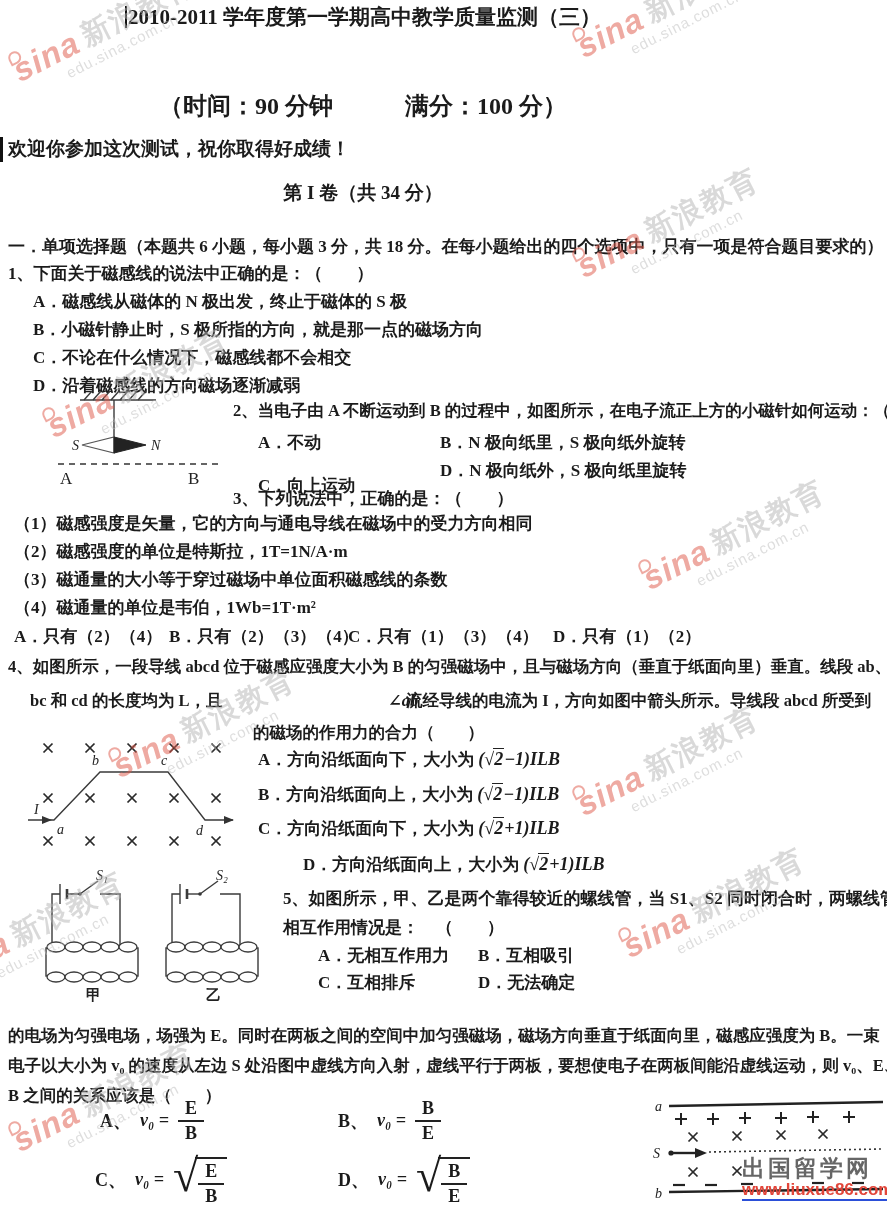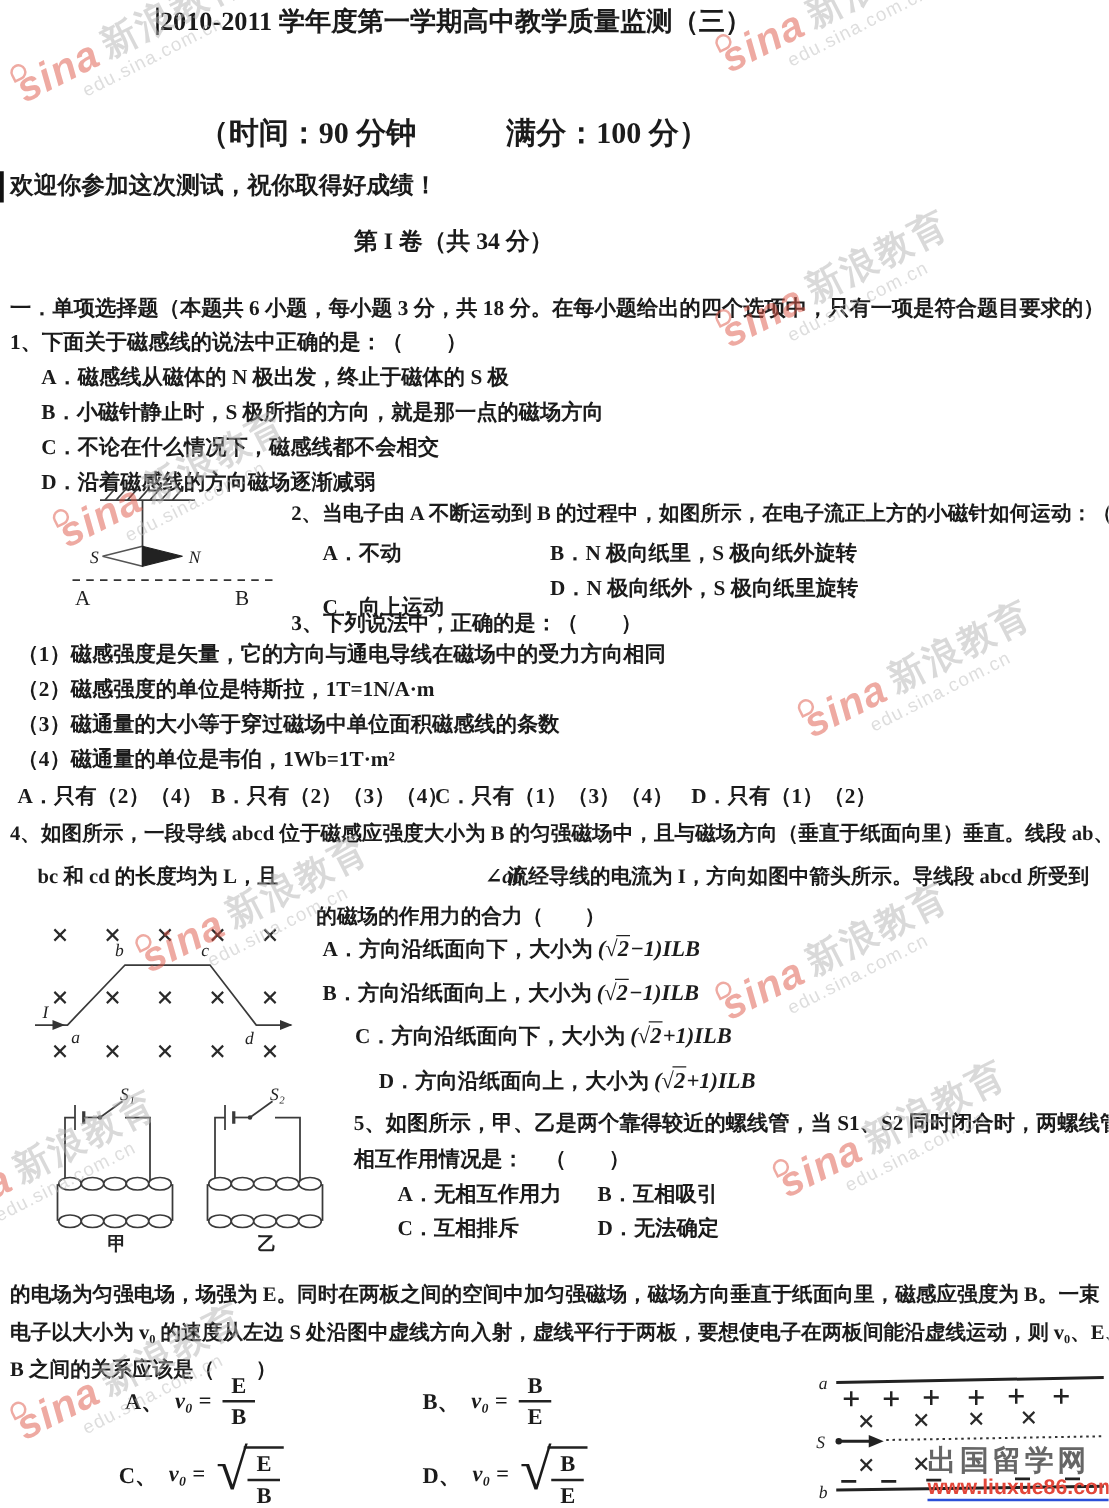--- a/index.html
+++ b/index.html
@@ -144,21 +144,21 @@
     <polygon points="196,80 206,84 196,88" fill="#333"></polygon>
     <text x="6" y="78" class="figlab">I</text>
     <text x="29" y="98" class="figlab">a</text>
     <text x="64" y="29" class="figlab">b</text>
     <text x="133" y="29" class="figlab">c</text>
     <text x="168" y="99" class="figlab">d</text>
   </svg>
 
   <div class="line q4opt" style="left:258px;top:748px;"><span>A．方向沿纸面向下，大小为</span><span class="math"><span>(</span><span class="rsign">√</span><span class="rbar">2</span><span>−1)</span><span>ILB</span></span></div>
   <div class="line q4opt" style="left:258px;top:783px;"><span>B．方向沿纸面向上，大小为</span><span class="math"><span>(</span><span class="rsign">√</span><span class="rbar">2</span><span>−1)</span><span>ILB</span></span></div>
-  <div class="line q4opt" style="left:258px;top:817px;margin-left:26px;"><span>C．方向沿纸面向下，大小为</span><span class="math"><span>(</span><span class="rsign">√</span><span class="rbar">2</span><span>+1)</span><span>ILB</span></span></div>
+  <div class="line q4opt" style="left:258px;top:817px;"><span>C．方向沿纸面向下，大小为</span><span class="math"><span>(</span><span class="rsign">√</span><span class="rbar">2</span><span>+1)</span><span>ILB</span></span></div>
   <div class="line q4opt" style="left:303px;top:853px;"><span>D．方向沿纸面向上，大小为</span><span class="math"><span>(</span><span class="rsign">√</span><span class="rbar">2</span><span>+1)</span><span>ILB</span></span></div>
 
   <svg style="left:46px;top:872px;" width="230" height="134" viewBox="0 0 230 134">
     <g>
       <line x1="14" y1="12" x2="14" y2="32" class="wire"></line>
         <line x1="21" y1="17" x2="21" y2="27" stroke="#3a3a3a" stroke-width="2.6"></line>
       <polyline points="14,22 6,22 6,74" class="wire"></polyline>
       <circle cx="34" cy="22" r="1.8" fill="#333"></circle>
       <line x1="34" y1="22" x2="52" y2="9" class="wire"></line>
       <polyline points="21,22 34,22" class="wire"></polyline>

